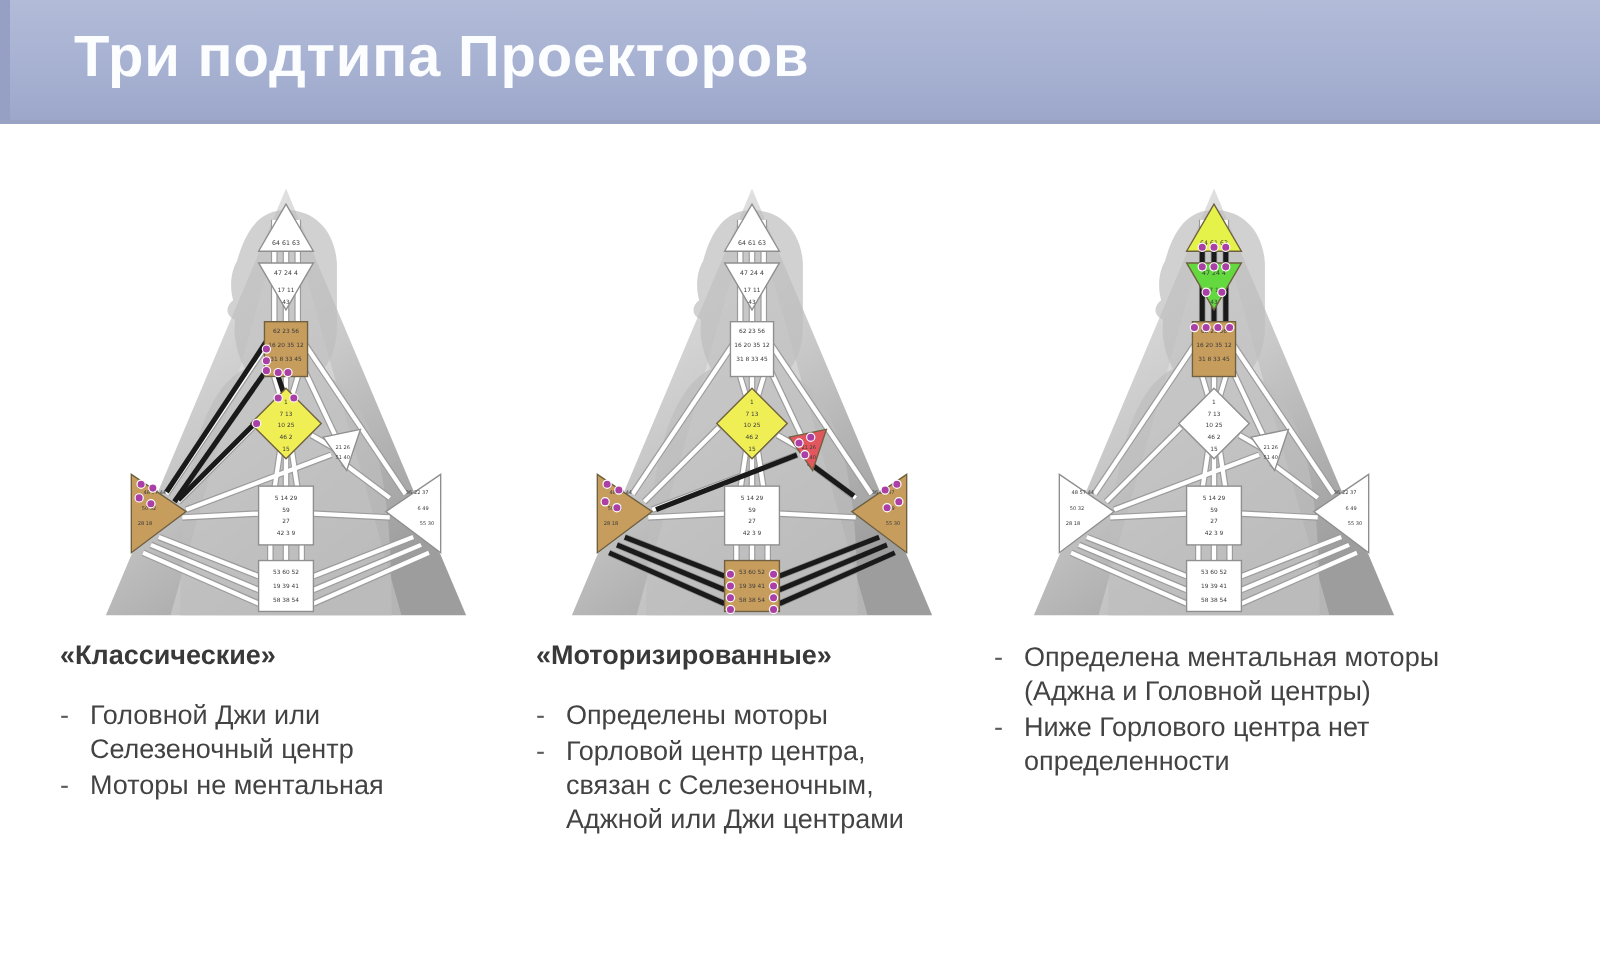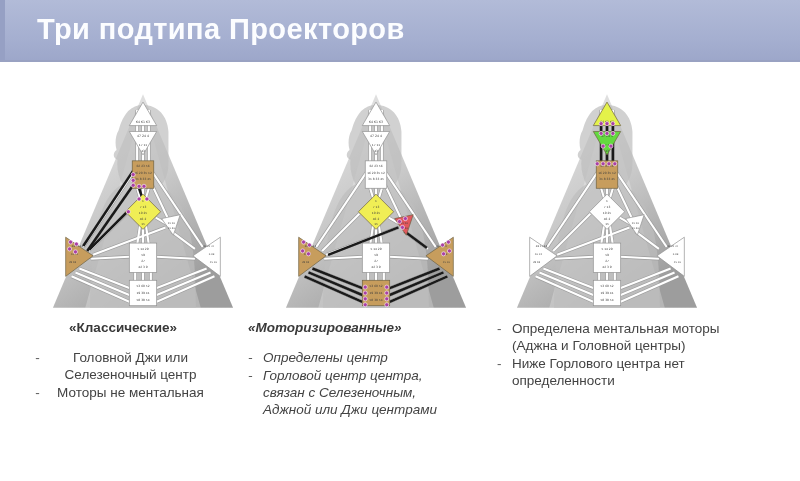--- a/index.html
+++ b/index.html
@@ -12,21 +12,21 @@
             border-bottom:2px solid #99a2c2;}
   .titlebar .accent{position:absolute;left:0;top:0;width:5px;height:100%;
             background:var(--bar-accent,#96a0c4);}
   h1.title{position:absolute;left:37px;top:0;margin:0;line-height:58px;
            font-size:29px;font-weight:bold;color:#fcfdff;letter-spacing:.4px;}
 
   figure.chart{position:absolute;top:86px;width:186px;height:228px;margin:0;padding:0;}
   #chart0{left:50px;} #chart1{left:283px;} #chart2{left:514px;}
 
   section.col{position:absolute;top:320px;}
-  #col0{left:30px;width:186px;text-align:center;} #col1{left:248px;width:200px;font-style:italic;} #col2{left:497px;width:228px;}
+  #col0{left:30px;width:186px;} #col1{left:268px;width:200px;} #col2{left:497px;width:228px;}
   section.col h2{margin:0 0 14px 0;font-size:13.5px;font-weight:bold;color:#393939;}
   section.col ul{list-style:none;margin:0;padding:0;}
   section.col li{display:flex;font-size:13.5px;line-height:17px;color:#434343;margin:0 0 1px 0;}
   section.col li .dash{flex:0 0 15px;color:#5c5c5c;}
   section.col li .txt{flex:1;}
 </style>
 </head>
 <body>
 
 <div class="slide">
@@ -437,21 +437,21 @@
           <span class="txt">Моторы не ментальная</span>
         </li>
       </ul>
   </section>
 
   <section class="col" id="col1">
     <h2>«Моторизированные»</h2>
     <ul>
         <li>
           <span class="dash">-</span>
-          <span class="txt">Определены центр</span>
+          <span class="txt">Определены моторы</span>
         </li>
         <li>
           <span class="dash">-</span>
           <span class="txt">Горловой центр центра, связан с Селезеночным, Аджной или Джи центрами</span>
         </li>
       </ul>
   </section>
 
   <section class="col" id="col2">
     <ul>

